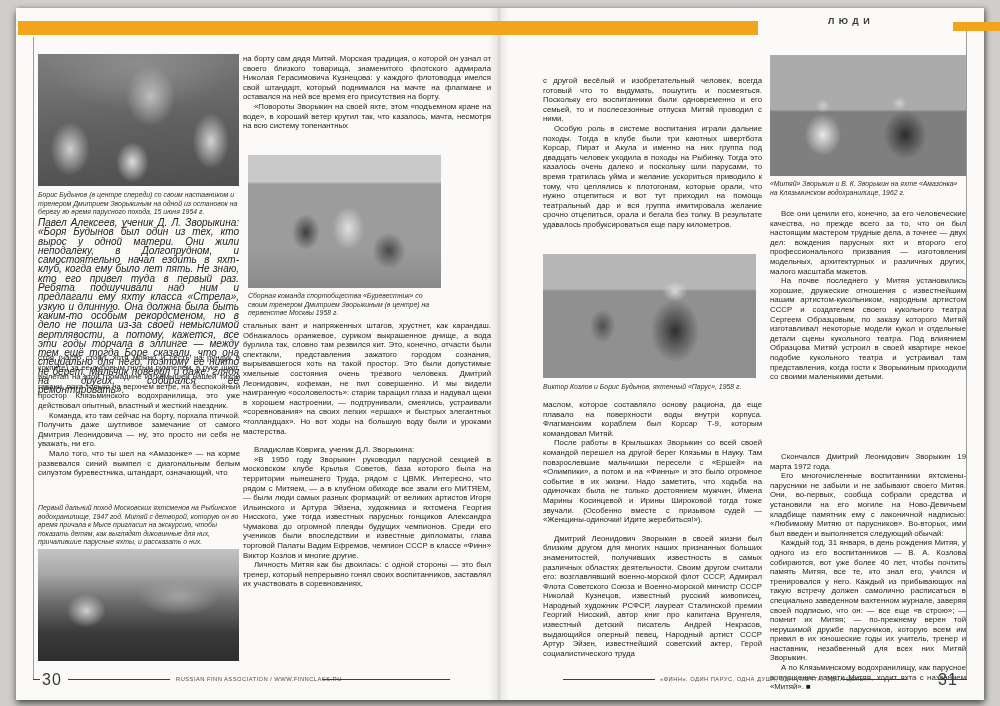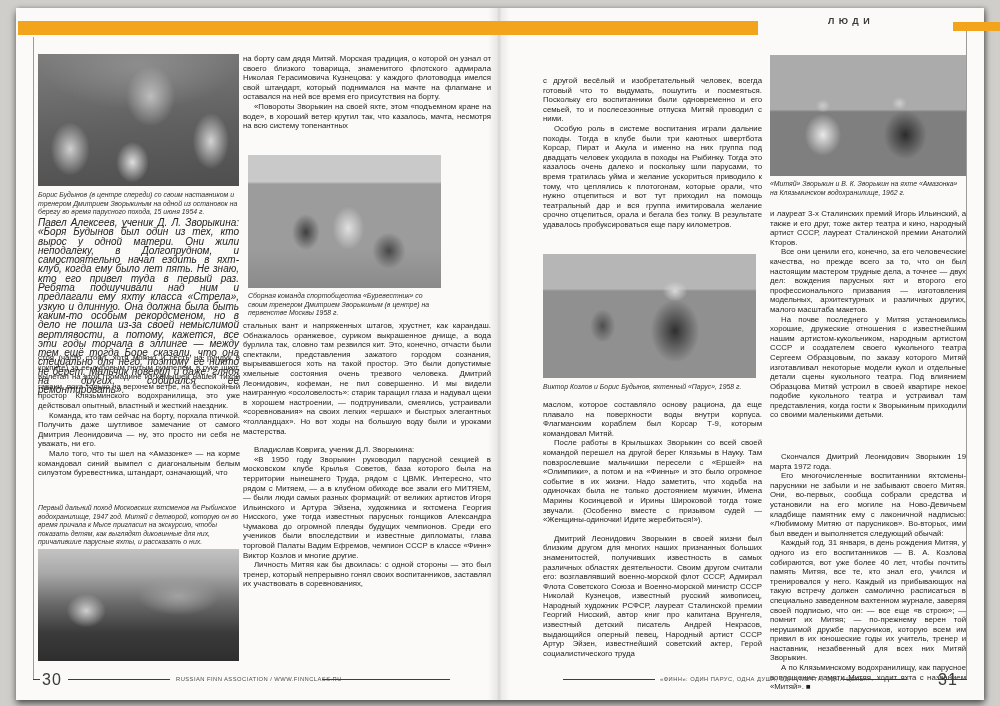--- a/index.html
+++ b/index.html
@@ -80,21 +80,21 @@
 <div class="vrule vrule-right"></div>
 
 <div class="photo" id="photo1"></div>
 <div class="caption" style="left:38px;top:191px;width:201px;">Борис Будынов (в центре спереди) со своим наставником и тренером Дмитрием Зворыкиным на одной из остановок на берегу во время парусного похода, 15 июня 1954 г.</div>
 <div class="quote" style="left:38px;top:218px;width:201px;">
   <p>Павел Алексеев, ученик Д. Л. Зворыкина: «Боря Будынов был один из тех, кто вырос у одной матери. Они жили неподалеку, в Долгопрудном, и самостоятельно начал ездить в яхт-клуб, когда ему было лет пять. Не знаю, кто его привел туда в первый раз. Ребята подшучивали над ним и предлагали ему яхту класса «Стрела», узкую и длинную. Она должна была быть каким-то особым рекордсменом, но в дело не пошла из-за своей немыслимой вертлявости, а потому, кажется, все эти годы торчала в эллинге — между тем ещё тогда Боре сказали, что она специально для него, поэтому её никто не берет. Мальчик поверил и даже, глядя на других, собирался её ремонтировать».</p>
 </div>
 <div class="col" style="left:38px;top:353px;width:202px;">
   <p>стоя (часто стоял, хотя можно и сесть на рундук в кокпите) за ее дубовым гнутым румпелем, в руке шкот, вылетал на этой громадине из камышей нашей тихой гавани, пока только на верхнем ветре, на беспокойный простор Клязьминского водохранилища, это уже действовал опытный, властный и жесткий наездник.</p>
   <p class="ind">Команда, кто там сейчас на борту, порхала птичкой. Получить даже шутливое замечание от самого Дмитрия Леонидовича — ну, это просто ни себя не уважать, ни его.</p>
-  <p class="ind">Мало того, что ты шел на «Амазонке» — на корме командовал синий вымпел с диагональным белым силуэтом буревестника, штандарт, означающий, что</p>
+  <p class="ind">Мало того, что ты шел на «Амазонке» — на корме развевался синий вымпел с диагональным белым силуэтом буревестника, штандарт, означающий, что</p>
 </div>
 <div class="caption" style="left:38px;top:504px;width:201px;">Первый дальний поход Московских яхтсменов на Рыбинское водохранилище, 1947 год. Митяй с детворой, которую он во время причала к Мысе пригласил на экскурсию, чтобы показать детям, как выглядят диковинные для них, причалившие парусные яхты, и рассказать о них.</div>
 <div class="photo" id="photo2"></div>
 
 <div class="col" style="left:243px;top:54px;width:248px;">
   <p>на борту сам дядя Митяй. Морская традиция, о которой он узнал от своего близкого товарища, знаменитого флотского адмирала Николая Герасимовича Кузнецова: у каждого флотоводца имелся свой штандарт, который поднимался на мачте на флагмане и оставался на ней все время его присутствия на борту.</p>
   <p class="ind">«Повороты Зворыкин на своей яхте, этом «подъемном кране на воде», в хороший ветер крутил так, что казалось, мачта, несмотря на всю систему топенантных</p>
 </div>
 <div class="photo" id="photo3"></div>
 <div class="caption" style="left:248px;top:292px;width:193px;">Сборная команда спортобщества «Буревестник» со своим тренером Дмитрием Зворыкиным (в центре) на первенстве Москвы 1958 г.</div>
@@ -113,21 +113,20 @@
 <div class="caption" style="left:543px;top:383px;width:213px;">Виктор Козлов и Борис Будынов, яхтенный «Парус», 1958 г.</div>
 <div class="col" style="left:543px;top:400px;width:219px;">
   <p>маслом, которое составляло основу рациона, да еще плавало на поверхности воды внутри корпуса. Флагманским кораблем был Корсар Т-9, которым командовал Митяй.</p>
   <p class="ind">После работы в Крыльшках Зворыкин со всей своей командой перешел на другой берег Клязьмы в Науку. Там повзрослевшие мальчишки пересели с «Ершей» на «Олимпики», а потом и на «Финны» и это было огромное событие в их жизни. Надо заметить, что ходьба на одиночках была не только достоянием мужчин, Имена Марины Косинцевой и Ирины Широковой тогда тоже звучали. (Особенно вместе с призывом судей — «Женщины-одиночки! Идите жеребиться!»).</p>
   <p class="ind gap">Дмитрий Леонидович Зворыкин в своей жизни был близким другом для многих наших признанных больших знаменитостей, получивших известность в самых различных областях деятельности. Своим другом считали его: возглавлявший военно-морской флот СССР, Адмирал Флота Советского Союза и Военно-морской министр СССР Николай Кузнецов, известный русский живописец, Народный художник РСФСР, лауреат Сталинской премии Георгий Нисский, автор книг про капитана Врунгеля, известный детский писатель Андрей Некрасов, выдающийся оперный певец, Народный артист СССР Артур Эйзен, известнейший советский актер, Герой социалистического труда</p>
 </div>
 
 <div class="photo" id="photo5"></div>
 <div class="caption" style="left:770px;top:180px;width:196px;">«Митяй» Зворыкин и В. К. Зворыкин на яхте «Амазонка» на Клязьминском водохранилище, 1962 г.</div>
 <div class="col" style="left:770px;top:209px;width:196px;">
-  <p>и лауреат 3-х Сталинских премий Игорь Ильинский, а также и его друг, тоже актер театра и кино, народный артист СССР, лауреат Сталинской премии Анатолий Кторов.</p>
   <p class="ind">Все они ценили его, конечно, за его человеческие качества, но прежде всего за то, что он был настоящим мастером трудные дела, а точнее — двух дел: вождения парусных яхт и второго его профессионального призвания — изготовления модельных, архитектурных и различных других, малого масштаба макетов.</p>
   <p class="ind">На почве последнего у Митяя установились хорошие, дружеские отношения с известнейшим нашим артистом-кукольником, народным артистом СССР и создателем своего кукольного театра Сергеем Образцовым, по заказу которого Митяй изготавливал некоторые модели кукол и отдельные детали сцены кукольного театра. Под влиянием Образцова Митяй устроил в своей квартире некое подобие кукольного театра и устраивал там представления, когда гости к Зворыкиным приходили со своими маленькими детьми.</p>
 </div>
 <div class="col" style="left:770px;top:452px;width:196px;">
   <p class="ind">Скончался Дмитрий Леонидович Зворыкин 19 марта 1972 года.</p>
   <p class="ind">Его многочисленные воспитанники яхтсмены-парусники не забыли и не забывают своего Митяя. Они, во-первых, сообща собрали средства и установили на его могиле на Ново-Девичьем кладбище памятник ему с лаконичной надписью: «Любимому Митяю от парусников». Во-вторых, ими был введен и выполняется следующий обычай:</p>
   <p class="ind">Каждый год, 31 января, в день рождения Митяя, у одного из его воспитанников — В. А. Козлова собираются, вот уже более 40 лет, чтобы почтить память Митяя, все те, кто знал его, учился и тренировался у него. Каждый из прибывающих на такую встречу должен самолично расписаться в специально заведенном вахтенном журнале, заверяя своей подписью, что он: — все еще «в строю»; — помнит их Митяя; — по-прежнему верен той нерушимой дружбе парусников, которую всем им привил в их юношеские годы их учитель, тренер и наставник, незабвенный для всех них Митяй Зворыкин.</p>
   <p class="ind">А по Клязьминскому водохранилищу, как парусное воплощение памяти Митяя, ходит яхта с названием «Митяй». ■</p>
 </div>
 

